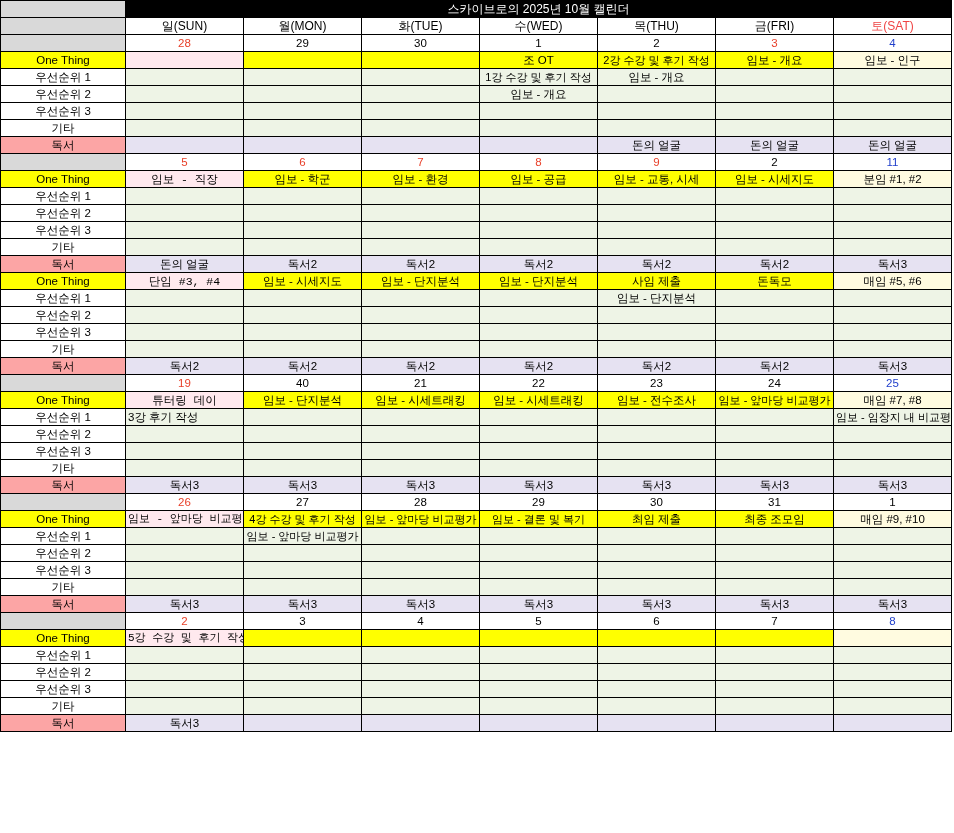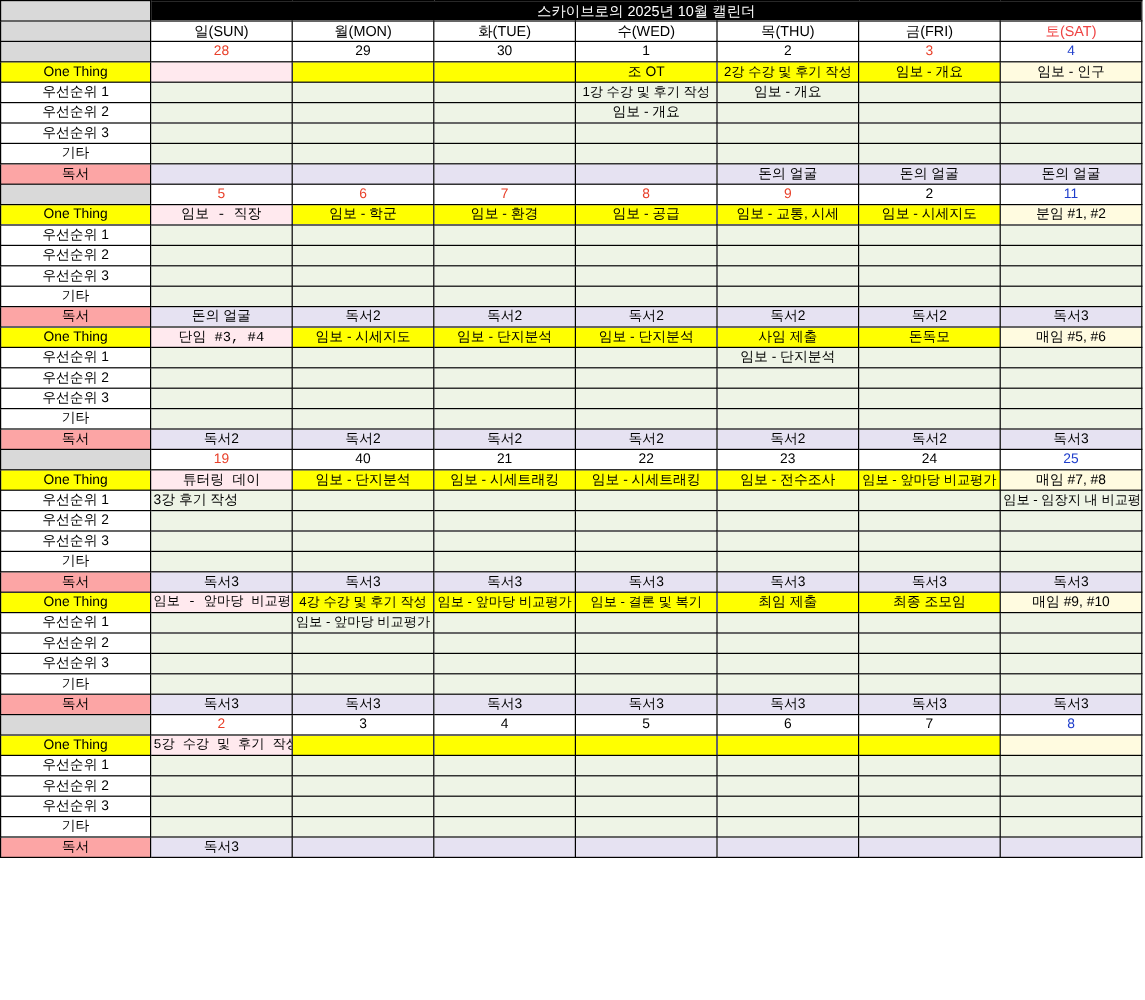--- a/index.html
+++ b/index.html
@@ -379,20 +379,30 @@
         <tr>
           <td class="rlabel reading">독서</td>
           <td class="c-read">독서3</td>
           <td class="c-read">독서3</td>
           <td class="c-read">독서3</td>
           <td class="c-read">독서3</td>
           <td class="c-read">독서3</td>
           <td class="c-read">독서3</td>
           <td class="c-read">독서3</td>
         </tr>
+        <tr class="daterow">
+          <td class="lbl"></td>
+          <td class="dnum sun">26</td>
+          <td class="dnum other">27</td>
+          <td class="dnum other">28</td>
+          <td class="dnum other">29</td>
+          <td class="dnum other">30</td>
+          <td class="dnum other">31</td>
+          <td class="dnum other">1</td>
+        </tr>
         <tr>
           <td class="rlabel onething">One Thing</td>
           <td class="c-onething sun tiny">임보 - 앞마당 비교평가</td>
           <td class="c-onething tiny">4강 수강 및 후기 작성</td>
           <td class="c-onething tiny">임보 - 앞마당 비교평가</td>
           <td class="c-onething tiny">임보 - 결론 및 복기</td>
           <td class="c-onething">최임 제출</td>
           <td class="c-onething">최종 조모임</td>
           <td class="c-onething sat">매임 #9, #10</td>
         </tr>

